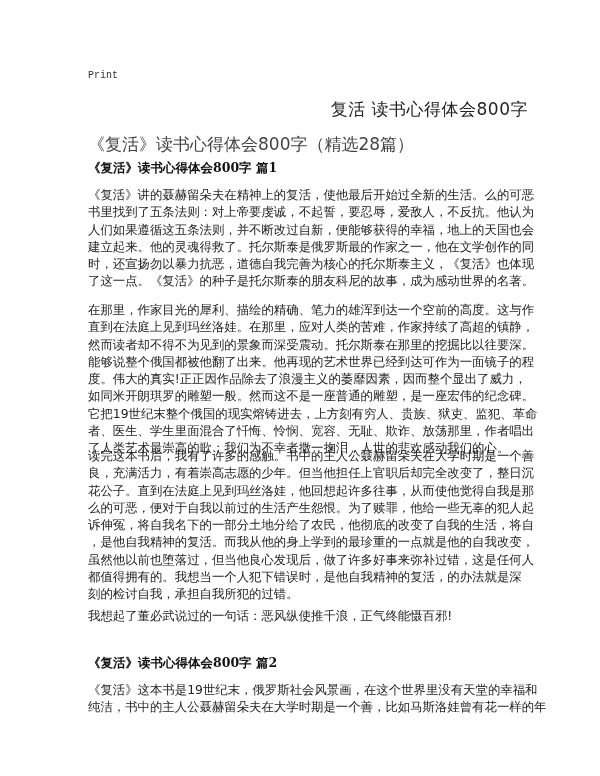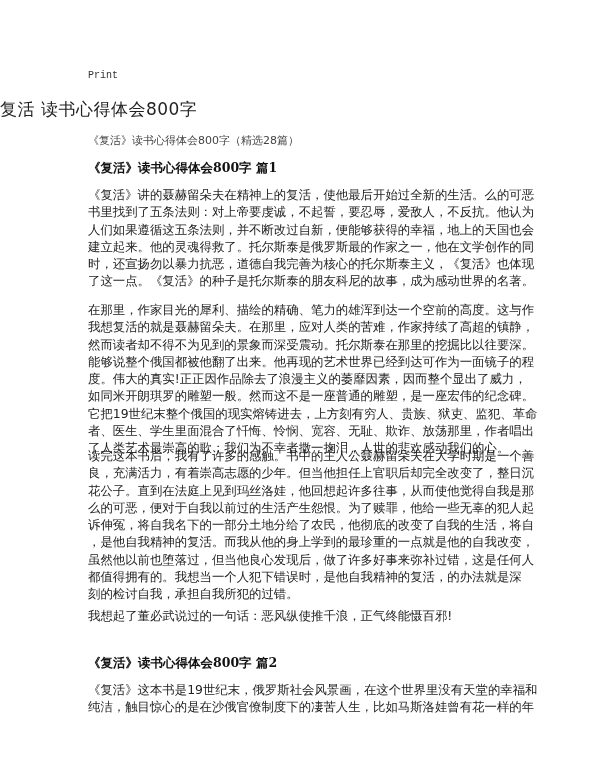--- a/index.html
+++ b/index.html
@@ -26,32 +26,33 @@
       top: 70px;
       font-family: Liberation Mono, monospace;
       font-size: 10px;
       color: #333;
     }
     .doc-title {
       position: absolute;
       left: 0;
       width: 504px;
       top: 98px;
-      text-align: left;
+      text-align: right;
       font-family: "DejaVu Sans", sans-serif;
       font-size: 17px;
       color: #222;
       letter-spacing: 0.5px;
+      padding-left: 24px;
     }
     .subtitle {
       position: absolute;
       left: 88px;
       top: 133px;
       font-family: "DejaVu Sans", sans-serif;
-      font-size: 11px;
+      font-size: 17px;
       color: #444;
     }
     .section-heading {
       position: absolute;
       left: 88px;
       font-family: "DejaVu Serif", serif;
       font-weight: bold;
       font-size: 12.5px;
       color: #111;
     }
@@ -91,21 +92,21 @@
     <span class="line">《复活》讲的聂赫留朵夫在精神上的复活，使他最后开始过全新的生活。么的可恶</span>
     <span class="line">书里找到了五条法则：对上帝要虔诚，不起誓，要忍辱，爱敌人，不反抗。他认为</span>
     <span class="line">人们如果遵循这五条法则，并不断改过自新，便能够获得的幸福，地上的天国也会</span>
     <span class="line">建立起来。他的灵魂得救了。托尔斯泰是俄罗斯最的作家之一，他在文学创作的同</span>
     <span class="line">时，还宣扬勿以暴力抗恶，道德自我完善为核心的托尔斯泰主义，《复活》也体现</span>
     <span class="line">了这一点。《复活》的种子是托尔斯泰的朋友科尼的故事，成为感动世界的名著。</span>
   </div>
 
   <div class="para" style="top:301px;">
     <span class="line">在那里，作家目光的犀利、描绘的精确、笔力的雄浑到达一个空前的高度。这与作</span>
-    <span class="line">我想复活的就是聂赫留朵夫。在那里，应对人类的苦难，作家持续了高超的镇静，</span>
+    <span class="line">直到在法庭上见到玛丝洛娃。在那里，应对人类的苦难，作家持续了高超的镇静，</span>
     <span class="line">然而读者却不得不为见到的景象而深受震动。托尔斯泰在那里的挖掘比以往要深。</span>
     <span class="line">能够说整个俄国都被他翻了出来。他再现的艺术世界已经到达可作为一面镜子的程</span>
     <span class="line">度。伟大的真实!正正因作品除去了浪漫主义的萎靡因素，因而整个显出了威力，</span>
     <span class="line">如同米开朗琪罗的雕塑一般。然而这不是一座普通的雕塑，是一座宏伟的纪念碑。</span>
     <span class="line">它把19世纪末整个俄国的现实熔铸进去，上方刻有穷人、贵族、狱吏、监犯、革命</span>
     <span class="line">者、医生、学生里面混合了忏悔、怜悯、宽容、无耻、欺诈、放荡那里，作者唱出</span>
     <span class="line">了人类艺术最崇高的歌：我们为不幸者撒一掬泪，人世的悲欢感动我们的心。</span>
   </div>
 
   <div class="para" style="top:447px;">
@@ -121,16 +122,16 @@
   </div>
 
   <div class="para" style="top:607px;">
     <span class="line">我想起了董必武说过的一句话：恶风纵使推千浪，正气终能慑百邪!</span>
   </div>
 
   <div class="section-heading" style="top:655px;">《复活》读书心得体会800字 篇2</div>
 
   <div class="para" style="top:681px;">
     <span class="line">《复活》这本书是19世纪末，俄罗斯社会风景画，在这个世界里没有天堂的幸福和</span>
-    <span class="line">纯洁，触目惊心的是在沙俄官僚制度下的凄苦人生，比如马斯洛娃曾有花一样的年</span>
+    <span class="line">纯洁，书中的主人公聂赫留朵夫在大学时期是一个善，比如马斯洛娃曾有花一样的年</span>
   </div>
 
 </div>
 
 </body></html>

